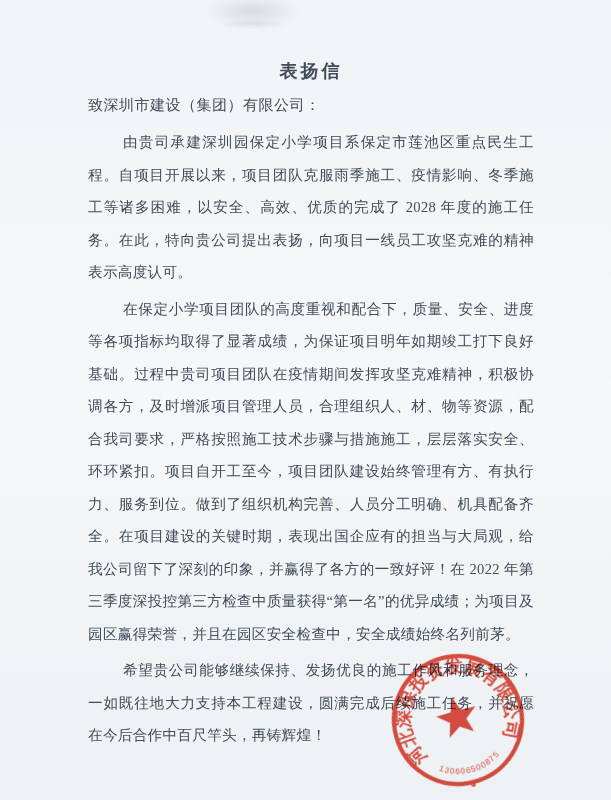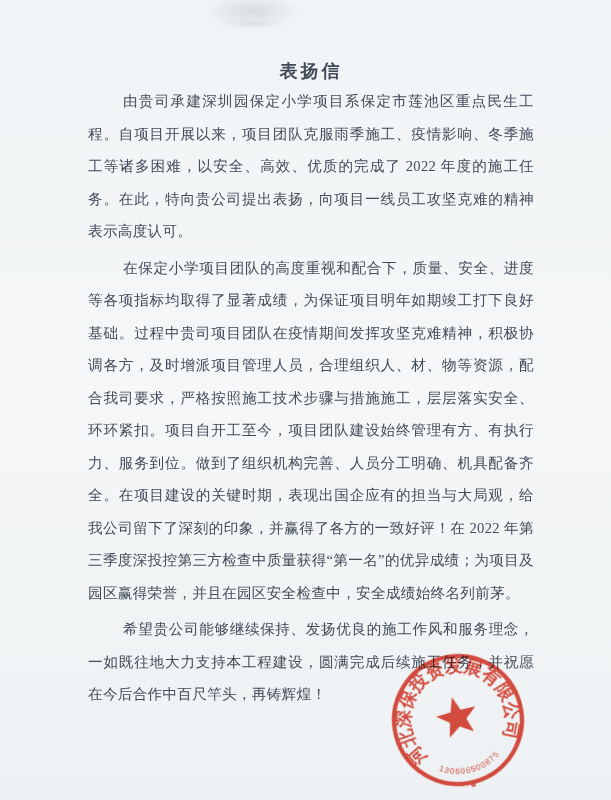--- a/index.html
+++ b/index.html
@@ -112,21 +112,22 @@
 </head>
 <body>
 
 <div class="page">
 
   <div class="scan-smudge"></div>
   <div class="scan-smudge-2"></div>
 
   <div class="content">
     <h1 class="title">表扬信</h1>
-    <p class="para">由贵司承建深圳园保定小学项目系保定市莲池区重点民生工程。自项目开展以来，项目团队克服雨季施工、疫情影响、冬季施工等诸多困难，以安全、高效、优质的完成了 2022 年度的施工任务。在此，特向贵公司提出表扬，向项目一线员工攻坚克难的精神表示高度认可。</p>
+    <p class="salutation">致深圳市建设（集团）有限公司：</p>
+    <p class="para">由贵司承建深圳园保定小学项目系保定市莲池区重点民生工程。自项目开展以来，项目团队克服雨季施工、疫情影响、冬季施工等诸多困难，以安全、高效、优质的完成了 2028 年度的施工任务。在此，特向贵公司提出表扬，向项目一线员工攻坚克难的精神表示高度认可。</p>
     <p class="para">在保定小学项目团队的高度重视和配合下，质量、安全、进度等各项指标均取得了显著成绩，为保证项目明年如期竣工打下良好基础。过程中贵司项目团队在疫情期间发挥攻坚克难精神，积极协调各方，及时增派项目管理人员，合理组织人、材、物等资源，配合我司要求，严格按照施工技术步骤与措施施工，层层落实安全、环环紧扣。项目自开工至今，项目团队建设始终管理有方、有执行力、服务到位。做到了组织机构完善、人员分工明确、机具配备齐全。在项目建设的关键时期，表现出国企应有的担当与大局观，给我公司留下了深刻的印象，并赢得了各方的一致好评！在 2022 年第三季度深投控第三方检查中质量获得“第一名”的优异成绩；为项目及园区赢得荣誉，并且在园区安全检查中，安全成绩始终名列前茅。</p>
     <p class="para">希望贵公司能够继续保持、发扬优良的施工作风和服务理念，一如既往地大力支持本工程建设，圆满完成后续施工任务，并祝愿在今后合作中百尺竿头，再铸辉煌！</p>
 
   </div>
 
   <div class="seal">
     <svg viewBox="0 0 200 200" aria-hidden="true">
       <defs>
         <path id="sealArcTop" d="M 46.4 141.9 A 68 68 0 1 1 153.6 141.9" fill="none"></path>
         <path id="sealArcBottom" d="M 41.8 148.9 A 76 76 0 0 0 158.2 148.9" fill="none"></path>

